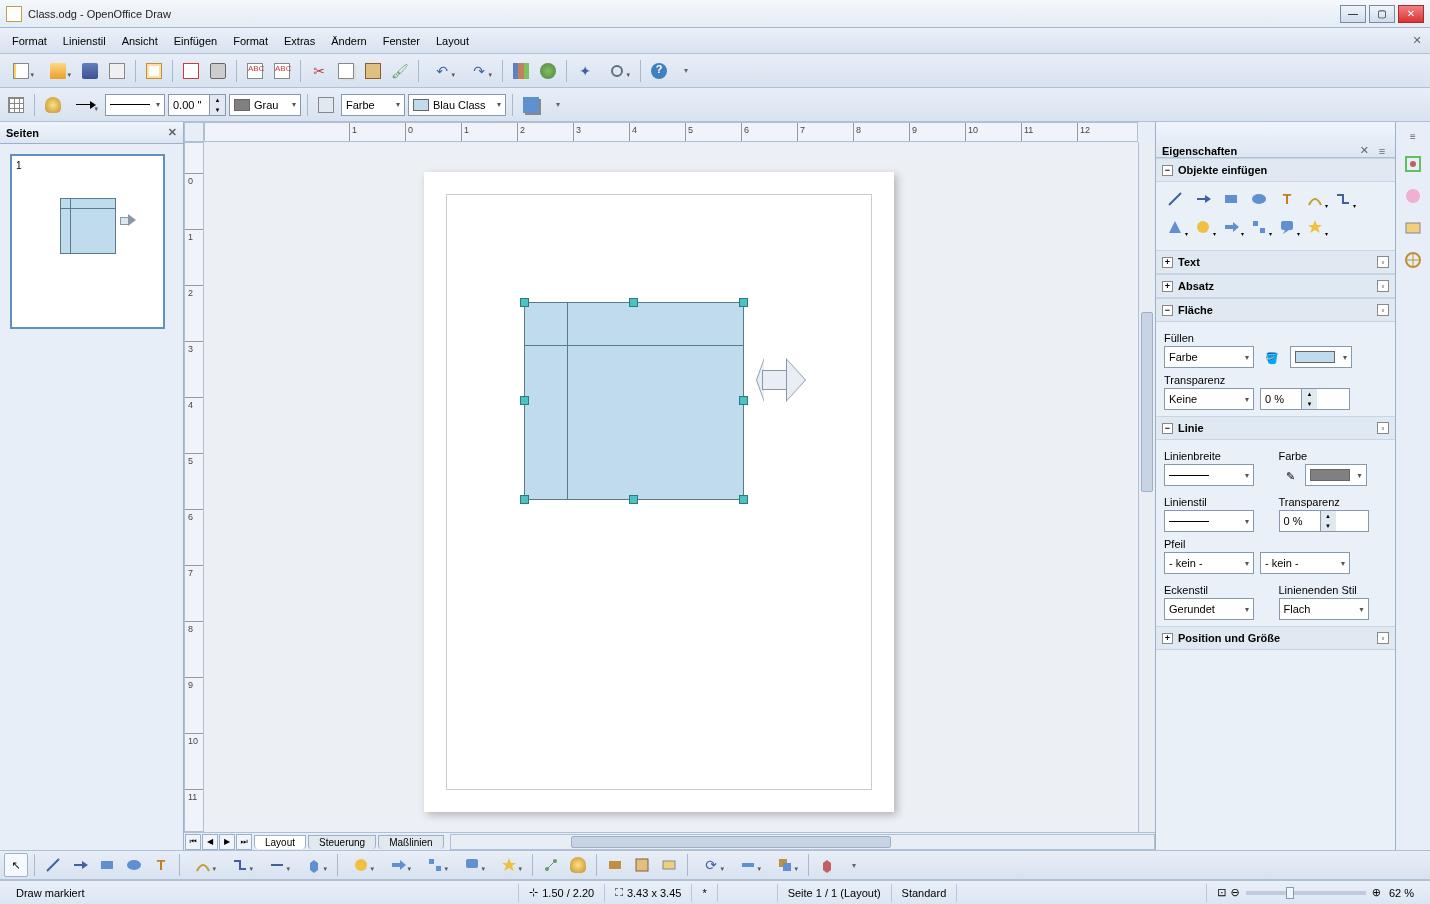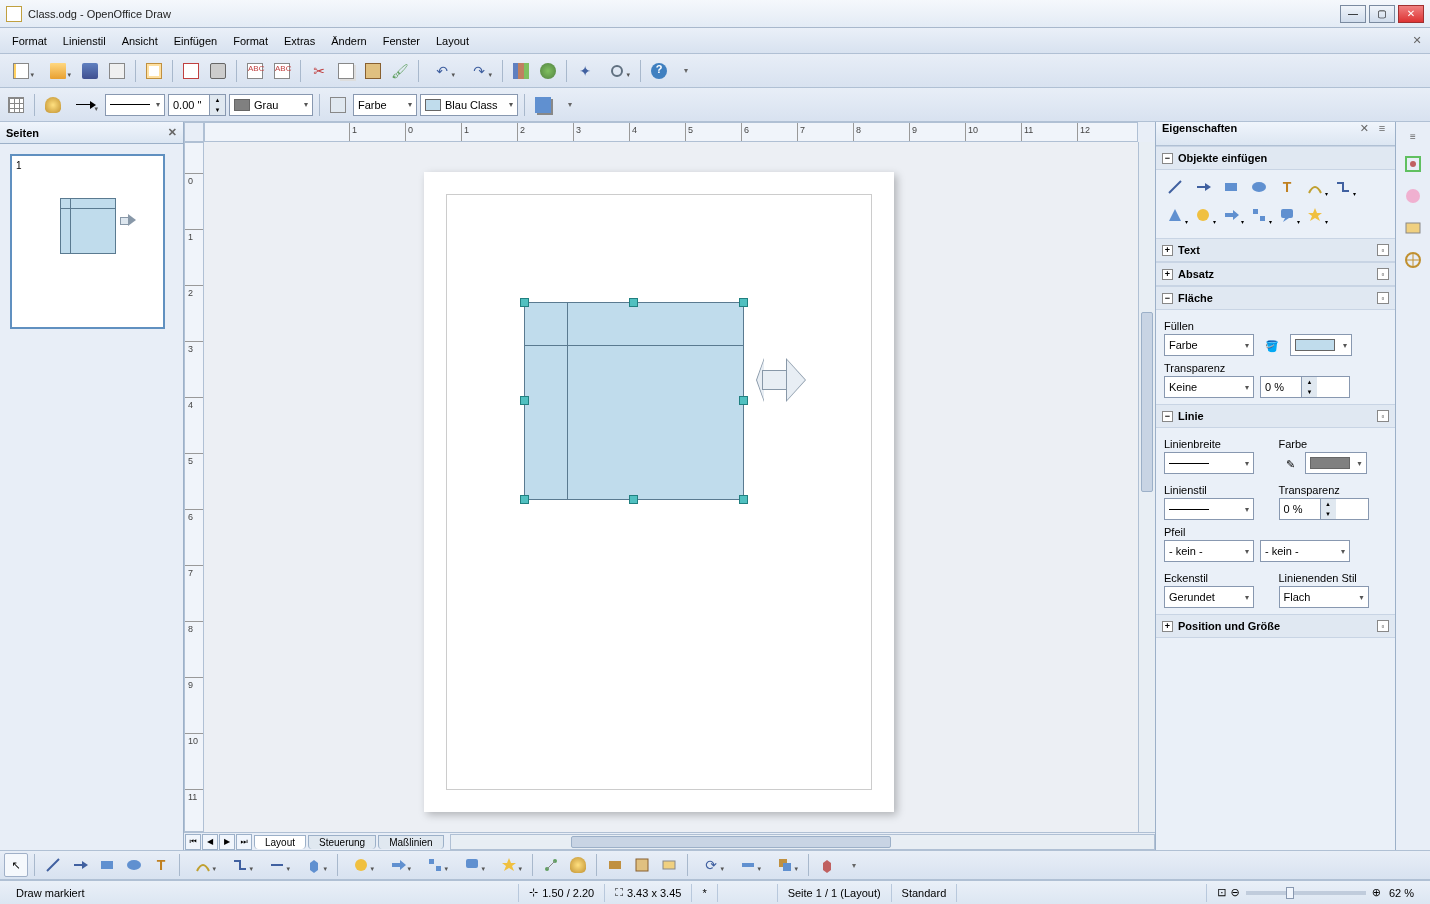--- a/index.html
+++ b/index.html
@@ -92,21 +92,21 @@
 .vscroll { width: 17px; background: #e8eef4; border-left: 1px solid #b0c0d4; position: relative; }
 .vscroll .thumb-sb { position: absolute; top: 170px; left: 2px; right: 2px; height: 180px; background: #c8d4e4; border: 1px solid #9cb0c8; border-radius: 2px; }
 .bottom-nav { height: 18px; display: flex; align-items: center; background: #e8eef7; border-top: 1px solid #b0c0d4; }
 .nav-btn { width: 16px; height: 16px; border: 1px solid #9cb0c8; background: #f0f5fc; display: flex; align-items: center; justify-content: center; font-size: 8px; cursor: pointer; margin-left: 1px; }
 .tab { padding: 1px 10px; background: #fff; border: 1px solid #9cb0c8; border-bottom: none; margin-left: 2px; font-size: 10px; cursor: pointer; border-radius: 0 0 4px 4px; }
 .tab.active { background: #fff; font-weight: normal; }
 .tab.inactive { background: #e0e8f0; }
 .hscroll { flex: 1; height: 16px; background: #e8eef4; margin-left: 6px; position: relative; border: 1px solid #b0c0d4; }
 .hscroll .thumb-sb { position: absolute; left: 120px; width: 320px; top: 1px; bottom: 1px; background: #c8d4e4; border: 1px solid #9cb0c8; border-radius: 2px; }
 .props-panel { width: 240px; background: #eaf0f8; display: flex; flex-direction: column; border-right: 1px solid #9cb0c8; }
-.props-header { height: 24px; display: flex; align-items: flex-start; padding: 0 6px; border-bottom: 1px solid #b0c0d4; background: linear-gradient(#f0f5fc,#dce6f2); }
+.props-header { height: 36px; display: flex; align-items: flex-end; padding: 0 6px; border-bottom: 1px solid #b0c0d4; background: linear-gradient(#f0f5fc,#dce6f2); }
 .props-header .x { margin-left: auto; cursor: pointer; color: #666; }
 .section-head { height: 24px; display: flex; align-items: center; padding: 0 6px; background: #e0e8f2; border-top: 1px solid #c8d4e4; border-bottom: 1px solid #c8d4e4; font-weight: bold; cursor: pointer; }
 .section-head .tw { width: 11px; height: 11px; border: 1px solid #888; display: flex; align-items: center; justify-content: center; font-size: 9px; margin-right: 5px; background: #fff; }
 .section-head .more { margin-left: auto; width: 12px; height: 12px; border: 1px solid #888; background: #fff; font-size: 8px; display: flex; align-items: center; justify-content: center; }
 .section-body { padding: 6px 8px; background: #eaf0f8; }
 .insert-row { display: flex; gap: 6px; margin-bottom: 6px; }
 .insert-btn { width: 22px; height: 22px; display: flex; align-items: center; justify-content: center; border: 1px solid transparent; cursor: pointer; position: relative; }
 .insert-btn.drop::after { content: "▾"; font-size: 6px; position: absolute; right: -3px; bottom: 0; }
 .prop-label { font-size: 11px; margin: 4px 0 2px; }
 .prop-row { display: flex; gap: 6px; }
@@ -238,21 +238,21 @@
       <span class="lineprev"></span>
       <span class="arrow">▾</span>
     </div>
   <div class="spinner">
     <input value="0.00 &quot;" style="">
     <div class="sbtnwrap">
         <div class="sbtn">▲</div>
         <div class="sbtn">▼</div>
       </div>
   </div>
-  <div class="combo" style="width:84px">
+  <div class="combo" style="width:72px">
     <span class="swatch" style="background:#808080"></span>
     <span>Grau</span>
     <span class="arrow">▾</span>
   </div>
   <div class="sep"></div>
   <div class="tbtn">
       <span class="ico ico-paint"></span>
     </div>
   <div class="combo" style="width:64px">
     <span>Farbe</span>

